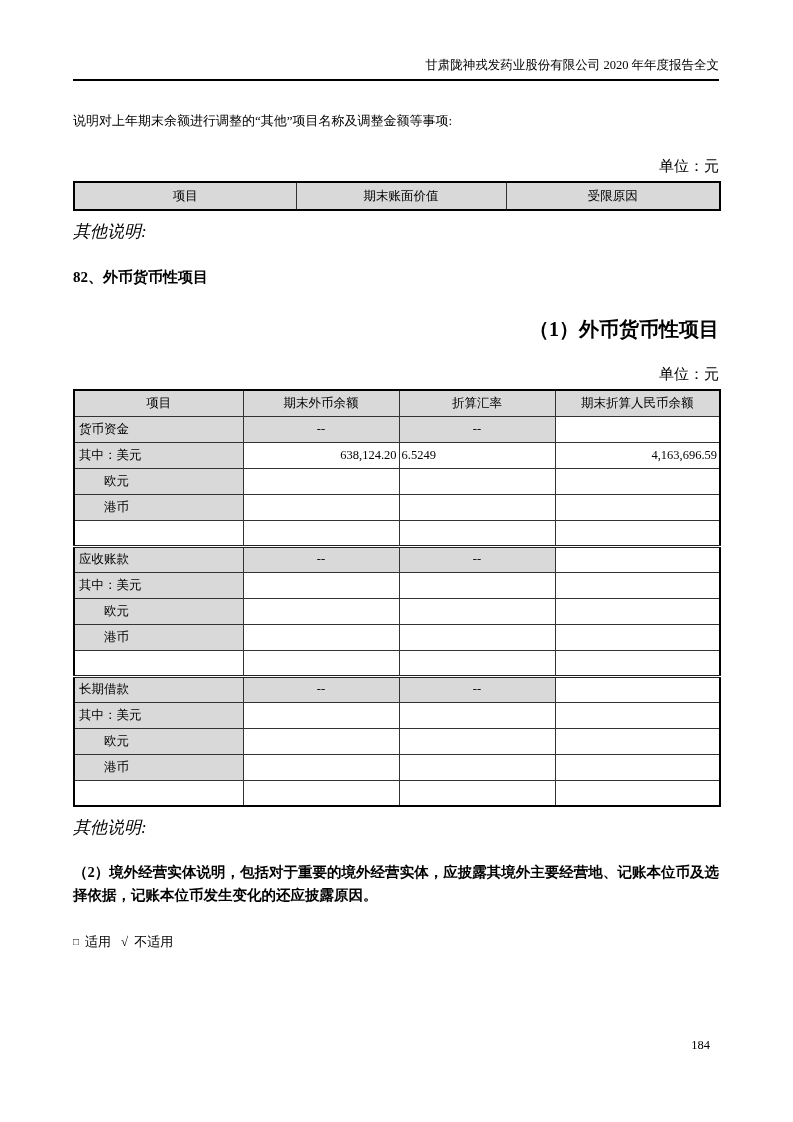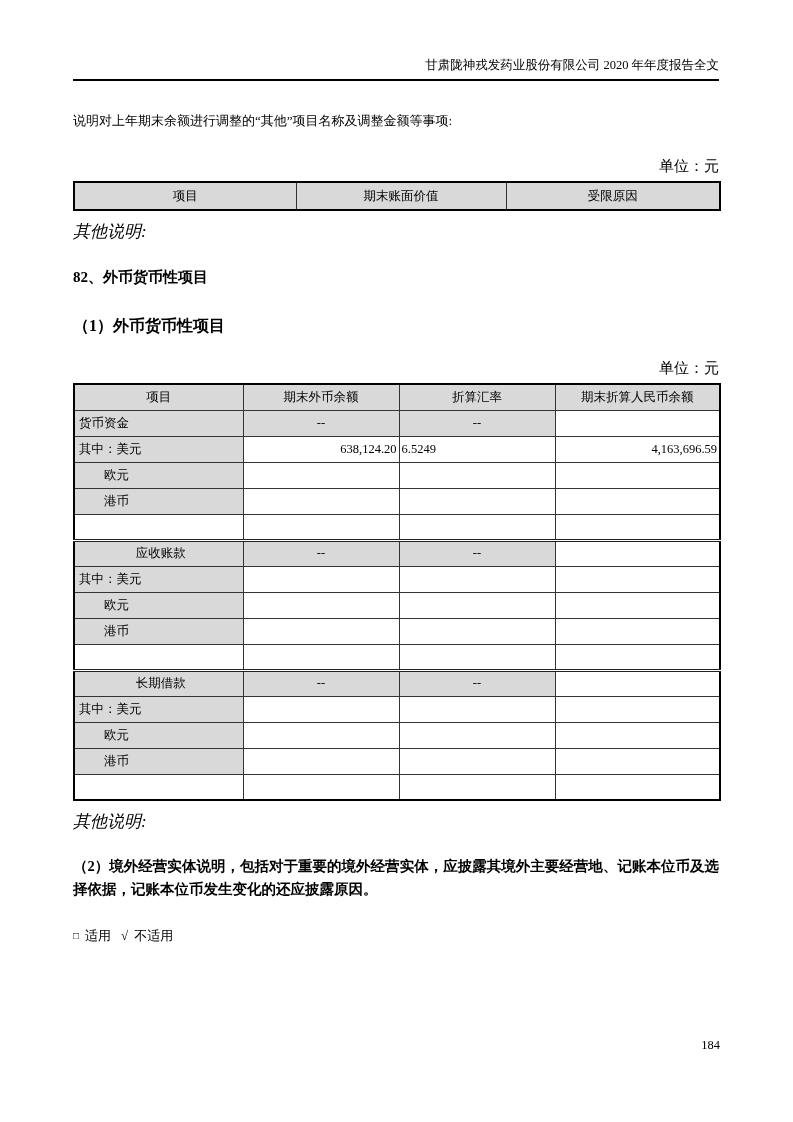--- a/index.html
+++ b/index.html
@@ -11,21 +11,21 @@
   }
   .content { position:absolute; left:73px; top:0; width:646px; }
 
   .doc-header { padding-top:57px; text-align:right; font-size:12.5px; }
   .header-rule { border:none; border-top:2px solid #000; margin-top:5px; }
 
   .h-main { font-size:15px; font-weight:bold; margin-top:18px; }
   .h-80 { margin-top:17px; }
   .h-81 { margin-top:24px; }
   .h-82 { margin-top:25px; }
-  .h-sub { font-size:16px; font-weight:bold; margin-top:29px; }
+  .h-sub { font-size:20px; font-weight:bold; margin-top:29px;text-align:right; }
 
   .body-text { font-size:13px; margin-top:31px; }
   .unit-label { font-size:15px; text-align:right; margin-top:27px; }
   .unit-label-2 { margin-top:22px; }
   .other-note { font-size:17px; margin-top:9px;font-style:italic; }
 
   table {
     border-collapse:collapse; table-layout:fixed; width:646px;
     font-size:12.5px; border:2px solid #000; margin-top:5px;
   }
@@ -33,34 +33,34 @@
     border:1px solid #333; height:26px; overflow:hidden;
     white-space:nowrap; font-weight:normal; vertical-align:middle;
   }
   th { background:#d9d9d9; text-align:center; }
   .tbl-restricted td, .tbl-restricted th { height:28px; }
   .c-label { text-align:left; padding-left:4px; }
   .shaded { background:#d9d9d9; }
   .c-dash { text-align:center; }
   .c-right { text-align:right; padding-right:2px; }
   .c-left { text-align:left; padding-left:2px; }
-  .group-start td { border-top:3px double #222;text-align:center; }
+  .group-start td { border-top:3px double #222; }
 
   .para-bold {
     font-size:14.5px; font-weight:bold; line-height:23px;
     text-align:justify; margin-top:22px;
   }
   .applicability { font-size:13px; margin-top:26px; }
   .checkbox-glyph { font-size:10px; display:inline-block; transform:translateY(-1px); }
   .check-glyph { margin-left:10px; }
   .app-label { margin-left:6px;font-family:Liberation Serif, serif; }
   .na-label { margin-left:6px; }
 
   .page-number {
-    position:absolute; right:73px; top:1038px; font-size:12.5px;
+    position:absolute; right:83px; top:1038px; font-size:12.5px;
   }
 </style>
 </head>
 <body>
 
 <div class="content">
 
   <div class="doc-header">甘肃陇神戎发药业股份有限公司 2020 年年度报告全文</div>
   <hr class="header-rule">
 

